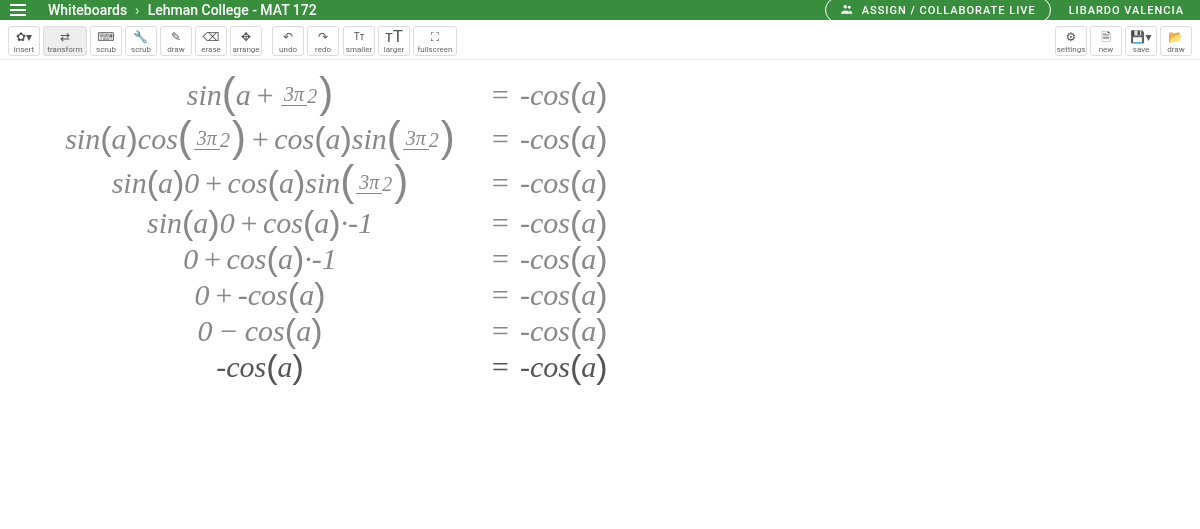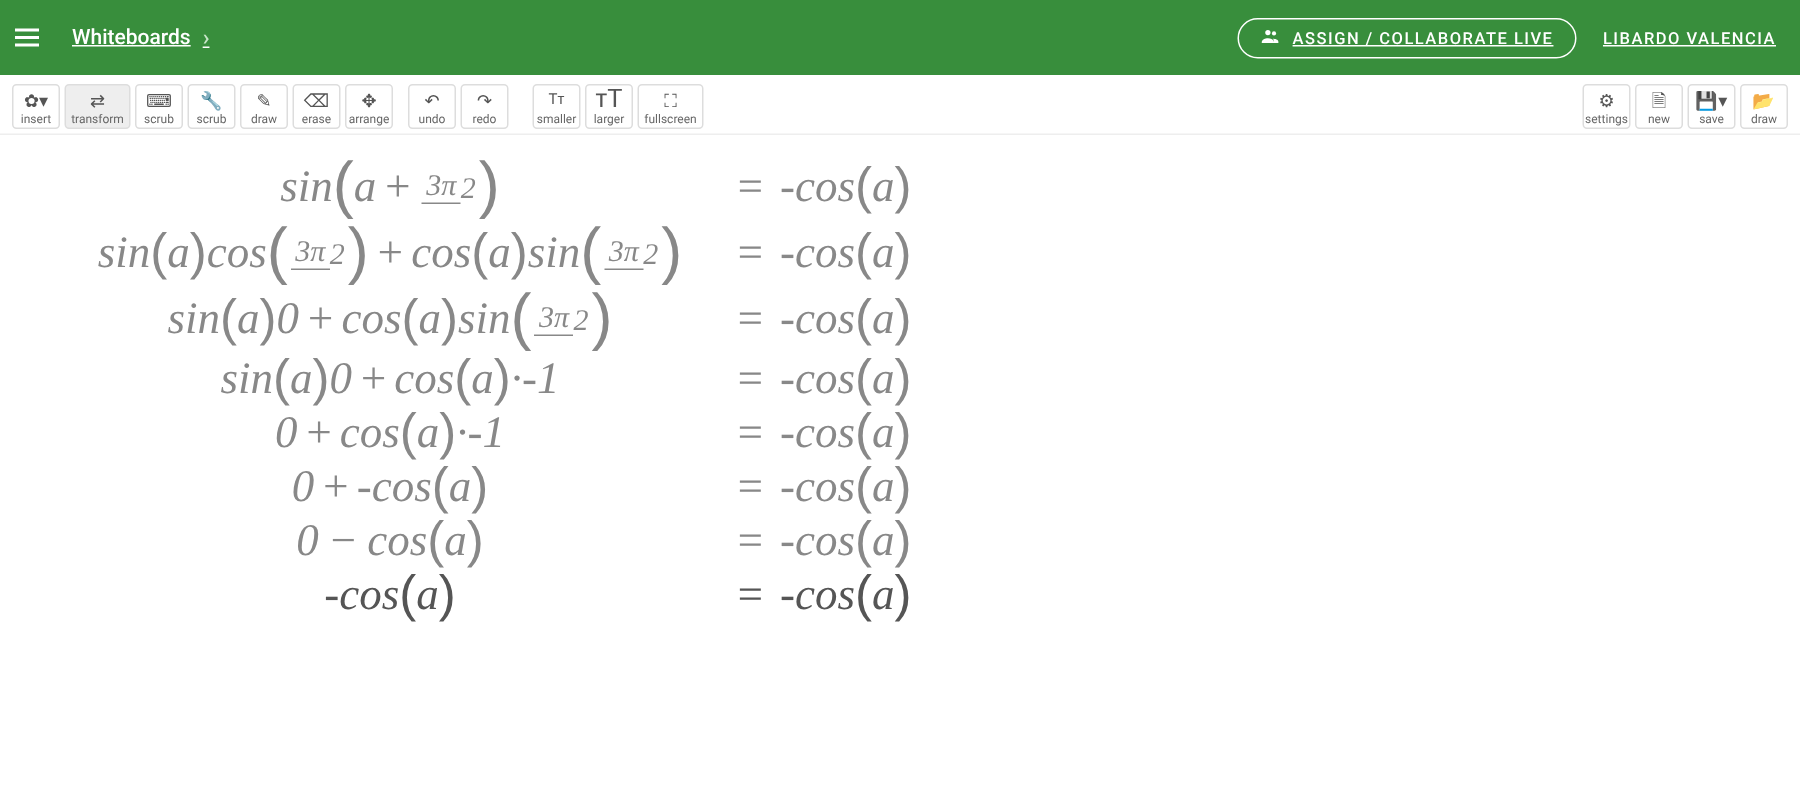--- a/index.html
+++ b/index.html
@@ -2,26 +2,25 @@
 <html><head>
 <meta charset="utf-8">
 <style>
   * { box-sizing: border-box; margin: 0; padding: 0; }
   body { font-family: -apple-system, BlinkMacSystemFont, "Segoe UI", Roboto, Arial, sans-serif; background: #fff; width: 1200px; height: 529px; overflow: hidden; }
 
   
   .header {
     background: #388e3c;
     color: #fff;
-    height: 50px;
+    height: 20px;
     display: flex;
     align-items: center;
     padding: 0 10px;
     font-size: 13px;
-    text-decoration: underline;
   }
   .menu-icon { width: 20px; height: 20px; display: flex; flex-direction: column; justify-content: center; gap: 3px; cursor: pointer; margin-right: 18px; }
   .menu-icon span { display: block; height: 2px; background: #fff; width: 16px; }
   .breadcrumb { display: flex; align-items: center; gap: 8px; font-weight: 500; font-size: 14px; }
   .breadcrumb .chev { font-size: 15px; color: #c8e6c9; }
   .header-right { margin-left: auto; display: flex; align-items: center; gap: 12px; }
   .assign-btn {
     border: 1.5px solid #fff;
     border-radius: 16px;
     padding: 4px 14px;
@@ -96,20 +95,21 @@
 
 <div class="header">
   <div class="menu-icon">
     <span></span>
       <span></span>
       <span></span>
   </div>
   <div class="breadcrumb">
     <span>Whiteboards</span>
     <span class="chev">›</span>
+    <span>Lehman College - MAT 172</span>
   </div>
   <div class="header-right">
     <div class="assign-btn">
       <span class="assign-icon">
         <svg class="svgicon" viewBox="0 0 24 24" fill="#fff">
             <circle cx="9" cy="8" r="3"></circle>
             <circle cx="16" cy="9" r="2.4"></circle>
             <path d="M2 19c0-3 4-4.5 7-4.5s7 1.5 7 4.5v1H2z"></path>
             <path d="M15 15c2 0 6 .8 6 3.5V20h-5v-1c0-1.6-.5-2.9-1-4z"></path>
           </svg>
@@ -154,21 +154,21 @@
   <div class="toolbar-group" style="margin-left:6px">
     <div class="tbtn">
       <span class="ticon">↶</span>
       <span class="tlabel">undo</span>
     </div>
     <div class="tbtn">
       <span class="ticon">↷</span>
       <span class="tlabel">redo</span>
     </div>
   </div>
-  <div class="toolbar-group" style="margin-left:12px">
+  <div class="toolbar-group" style="margin-left:0">
     <div class="tbtn">
       <span class="ticon" style="font-size:10px">Tᴛ</span>
       <span class="tlabel">smaller</span>
     </div>
     <div class="tbtn">
       <span class="ticon" style="font-size:17px">ᴛT</span>
       <span class="tlabel">larger</span>
     </div>
     <div class="tbtn wide">
       <span class="ticon">⛶</span>

